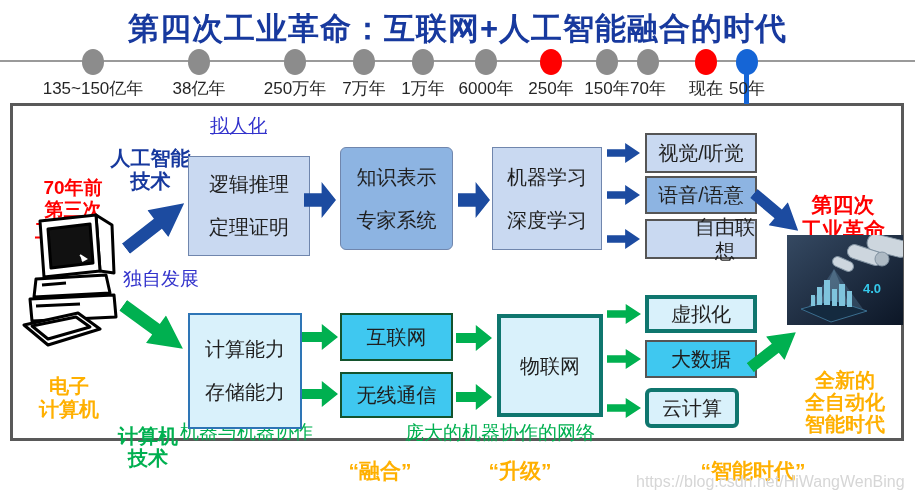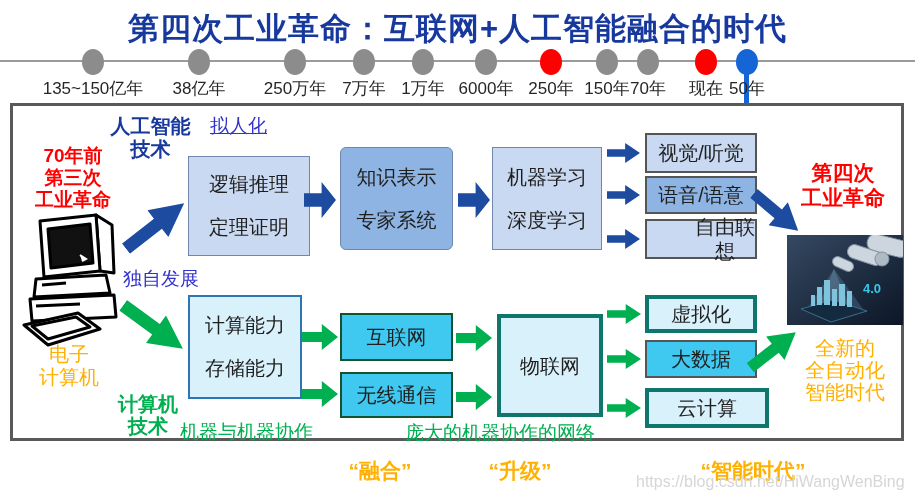--- a/index.html
+++ b/index.html
@@ -2,21 +2,21 @@
 <html style="--title-blue: #17399e; --red: #ff0000; --orange: #ffb000; --green: #00b050; --arrow-blue: #1c4ba0; --label-blue: #3333cc; --dot-gray: #8c8c8c; --dot-red: #ff0000; --dot-blue: #1565d6; --box-blue-light: #c9d9f1; --box-blue-mid: #8db4e2; --box-cyan-light: #d9f1fb; --box-cyan-bright: #3fc8f0;"><head>
 <meta charset="utf-8">
 <style>
   html,body{margin:0;padding:0;}
   body{
     width:915px;height:500px;position:relative;background:#ffffff;
     font-family:"Liberation Sans","DejaVu Sans",sans-serif;overflow:hidden;
   }
   .abs{position:absolute;}
   .ctr{text-align:center;}
-  .pre{white-space:pre-line;}
+  .pre{white-space:pre-line;margin-top:32px;}
   #title{
     top:8px;left:0;width:915px;text-align:center;
     font-size:31px;font-weight:bold;color:var(--title-blue,#17399e);
     letter-spacing:1px;
   }
   #tl-line{top:60px;left:0;width:915px;height:2px;background:#9a9a9a;}
   .dot{position:absolute;top:49px;width:22px;height:26px;border-radius:50%;}
   .dot.gray{background:var(--dot-gray,#8c8c8c);}
   .dot.red{background:var(--dot-red,#ff0000);}
   .dot.blue{background:var(--dot-blue,#1565d6);}
@@ -47,21 +47,21 @@
     position:absolute;
     clip-path:polygon(0 31%,55% 31%,55% 0,100% 50%,55% 100%,55% 69%,0 69%);
   }
   .a-blue{background:var(--arrow-blue,#1c4ba0);}
   .a-green{background:var(--green,#00b050);}
 
   
   .t-navy{color:var(--title-blue,#17399e);font-weight:bold;}
   .t-blue{color:var(--label-blue,#3333cc);}
   .t-red{color:var(--red,#ff0000);font-weight:bold;}
-  .t-orange{color:var(--orange,#ffb000);font-weight:normal;}
+  .t-orange{color:var(--orange,#ffb000);font-weight:bold;}
   .t-green{color:var(--green,#00b050);}
   .t-green-b{color:var(--green,#00b050);font-weight:bold;}
 
   #watermark{left:636px;top:473px;font-size:16px;color:#d6d6d6;white-space:nowrap;z-index:5;}
   .quote{top:457px;font-size:21px;font-weight:bold;color:var(--orange,#ffb000);text-align:center;z-index:4;}
 
   #robot-img{left:787px;top:235px;width:116px;height:90px;}
 </style>
 </head>
 <body>
@@ -135,28 +135,28 @@
 专家系统</div>
 <div class="fbox blue-light" style="left:492px;top:147px;width:110px;height:103px;">机器学习
 深度学习</div>
 <div class="fbox blue-light gray-bd one" style="left:645px;top:133px;width:112px;height:40px;">视觉/听觉</div>
 <div class="fbox blue-mid gray-bd one" style="left:645px;top:176px;width:112px;height:38px;">语音/语意</div>
 <div class="fbox blue-light gray-bd one" style="left:645px;top:219px;width:112px;height:40px;padding-left:48px;">自由联想</div>
 
 <div class="abs t-red ctr pre" style="left:793px;top:160px;width:100px;font-size:21px;line-height:25px;">第四次
 工业革命</div>
 
-<div class="fbox cyan-light" style="left:188px;top:295px;width:114px;height:104px;">计算能力
+<div class="fbox cyan-light" style="left:188px;top:313px;width:114px;height:116px;">计算能力
 存储能力</div>
 <div class="fbox cyan-bright one" style="left:340px;top:313px;width:113px;height:48px;">互联网</div>
 <div class="fbox cyan-bright one" style="left:340px;top:372px;width:113px;height:46px;">无线通信</div>
 <div class="fbox cyan-light-gb one" style="left:497px;top:314px;width:106px;height:103px;">物联网</div>
 <div class="fbox cyan-light-gb one" style="left:645px;top:295px;width:112px;height:38px;">虚拟化</div>
 <div class="fbox cyan-bright-gb one" style="left:645px;top:340px;width:112px;height:38px;">大数据</div>
-<div class="fbox cyan-light-gb one" style="left:645px;top:388px;width:124px;height:40px;">云计算</div>
+<div class="fbox cyan-light-gb one" style="left:645px;top:388px;width:94px;height:40px;border-radius:6px;">云计算</div>
 
 <div class="abs t-orange ctr pre" style="left:797px;top:337px;width:96px;font-size:20px;line-height:22px;">全新的
 全自动化
 智能时代</div>
 
 <div class="arrow a-blue" style="left:118px;top:209px;width:74px;height:34px;transform:rotate(-38deg);"></div>
 <div class="arrow a-blue" style="left:304px;top:182px;width:32px;height:36px;"></div>
 <div class="arrow a-blue" style="left:458px;top:182px;width:32px;height:36px;"></div>
 <div class="arrow a-blue" style="left:607px;top:143px;width:33px;height:20px;"></div>
 <div class="arrow a-blue" style="left:607px;top:185px;width:33px;height:20px;"></div>

